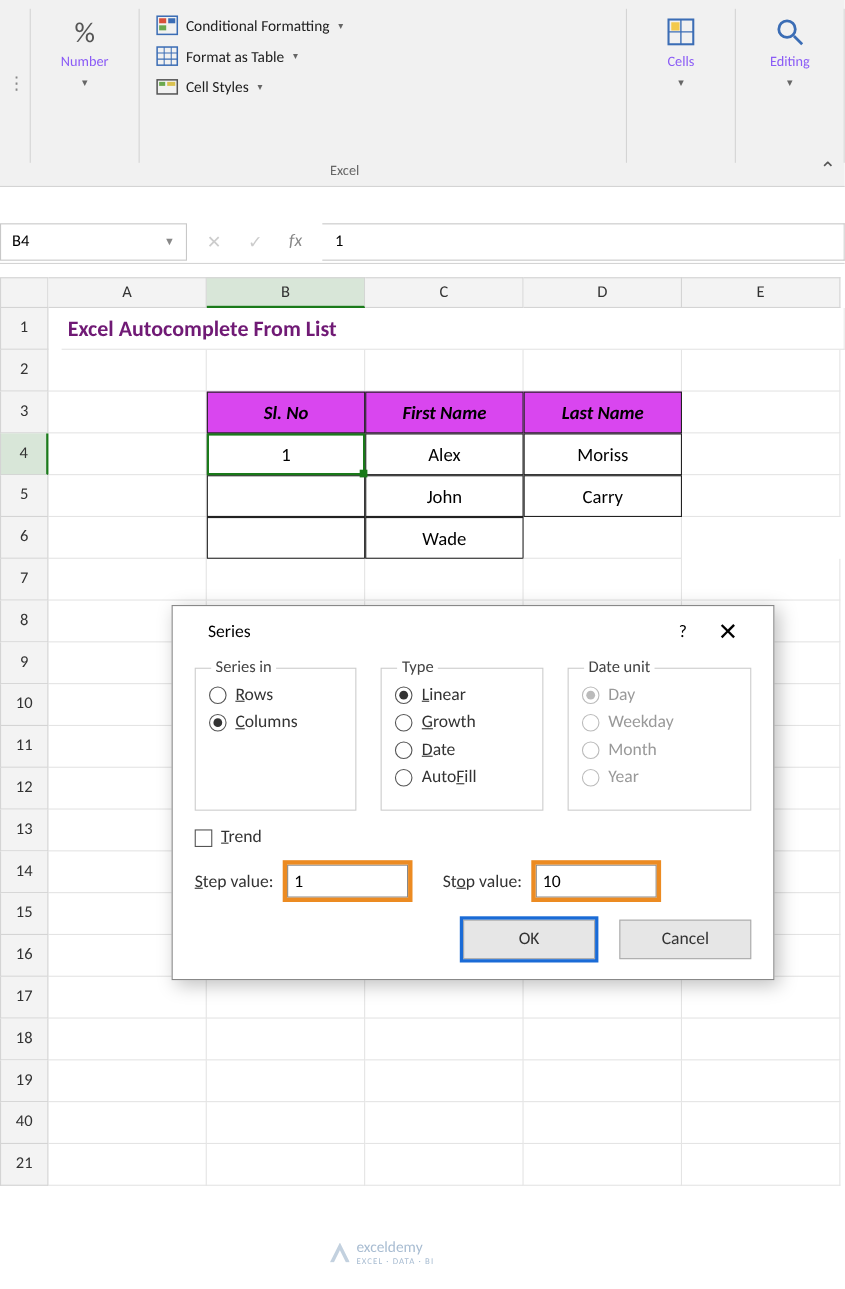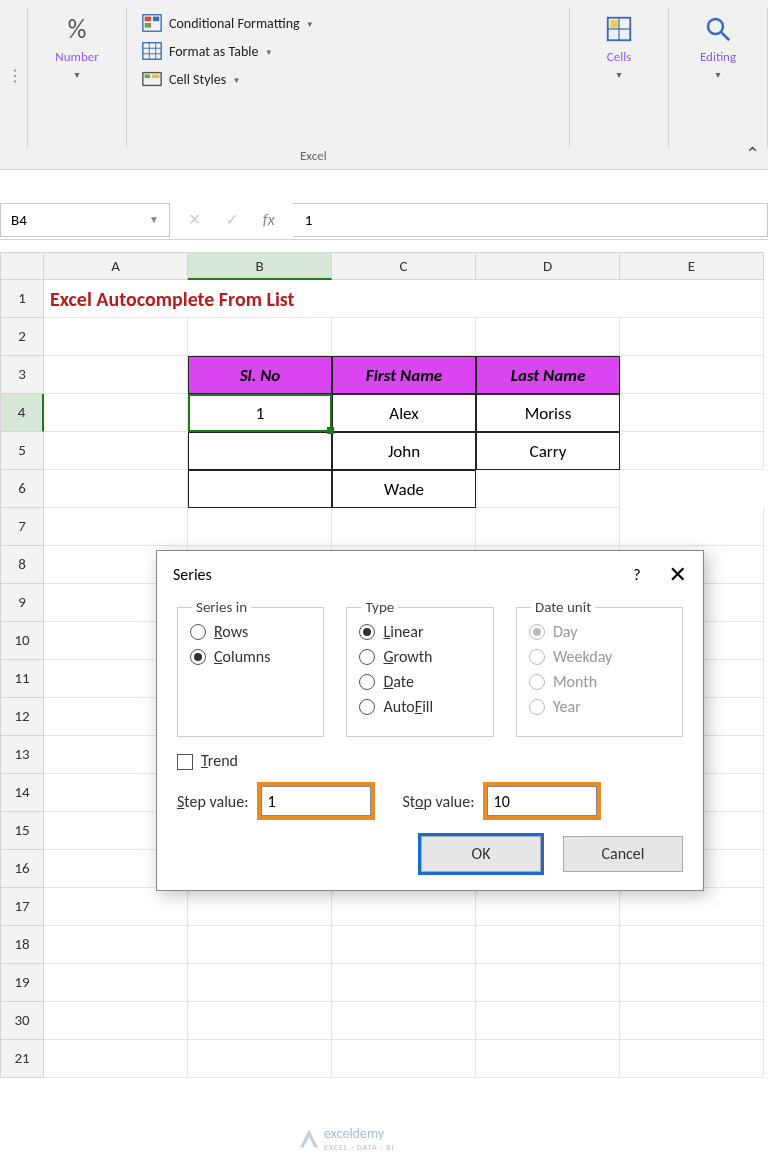--- a/index.html
+++ b/index.html
@@ -35,29 +35,29 @@
   .grid-wrap { position: relative; margin-top: 12px; }
   .col-headers { display: flex; height: 28px; }
   .corner { width: 44px; border: 1px solid #d4d4d4; background: #f3f3f3; }
   .col-h { width: 144px; border: 1px solid #d4d4d4; border-left: none; background: #f3f3f3; text-align: center; font-size: 15px; color: #333; line-height: 26px; }
   .col-h.sel { background: #d8e6d8; border-bottom: 2px solid #1a7a1a; }
   .rows { }
   .row { display: flex; height: 38px; }
   .row-h { width: 44px; border: 1px solid #d4d4d4; border-top: none; background: #f3f3f3; text-align: center; font-size: 15px; color: #333; line-height: 36px; }
   .row-h.sel { background: #d8e6d8; border-right: 2px solid #1a7a1a; }
   .cell { width: 144px; border: 1px solid #e4e4e4; border-top: none; border-left: none; font-size: 17px; display: flex; align-items: center; justify-content: center; }
-  .title-cell { color: #b91c1c; font-weight: bold; font-size: 20px; justify-content: flex-start; padding-left: 6px; }
+  .title-cell { color: #701a75; font-weight: bold; font-size: 20px; justify-content: flex-start; padding-left: 6px; margin-left: 12px; }
   .th-cell { background: #d946ef; border: 1px solid #222 !important; font-weight: bold; font-size: 17px; font-style: italic; }
   .td-cell { border: 1px solid #222 !important; }
   .sel-cell { outline: 2.5px solid #1a7a1a; outline-offset: -2px; position: relative; }
   .sel-cell::after { content: ""; position: absolute; right: -3px; bottom: -3px; width: 7px; height: 7px; background: #1a7a1a; }
 
   
   .dialog { position: absolute; left: 156px; top: 550px; width: 548px; background: #fff; border: 1px solid #888; box-shadow: 4px 4px 16px rgba(0,0,0,0.25); }
-  .dlg-title { height: 46px; display: flex; align-items: center; justify-content: space-between; padding: 0 16px; font-size: 16px; }
+  .dlg-title { height: 46px; display: flex; align-items: center; justify-content: space-between; padding: 0 32px; font-size: 16px; }
   .dlg-title .tr { display: flex; gap: 28px; align-items: center; }
   .dlg-close { font-size: 22px; font-weight: 300; }
   .dlg-body { padding: 10px 20px 18px 20px; font-size: 16px; color: #333; }
   .groups { display: flex; gap: 22px; }
   .grp { border: 1px solid #ccc; padding: 8px 12px 14px 12px; position: relative; }
   .grp .leg { position: absolute; top: -10px; left: 14px; background: #fff; padding: 0 4px; font-size: 15px; color: #444; }
   .grp.disabled { color: #999; }
   .radio-row { display: flex; align-items: center; gap: 8px; margin: 6px 0; font-size: 16px; }
   .radio { width: 16px; height: 16px; border: 1.5px solid #555; border-radius: 50%; display: inline-flex; align-items: center; justify-content: center; }
   .radio.on::after { content: ""; width: 8px; height: 8px; background: #333; border-radius: 50%; }
@@ -326,21 +326,21 @@
       </div>
     <div class="row">
         <div class="row-h">19</div>
         <div class="cell"></div>
         <div class="cell"></div>
         <div class="cell"></div>
         <div class="cell"></div>
         <div class="cell"></div>
       </div>
     <div class="row">
-        <div class="row-h">30</div>
+        <div class="row-h">40</div>
         <div class="cell"></div>
         <div class="cell"></div>
         <div class="cell"></div>
         <div class="cell"></div>
         <div class="cell"></div>
       </div>
     <div class="row">
         <div class="row-h">21</div>
         <div class="cell"></div>
         <div class="cell"></div>

